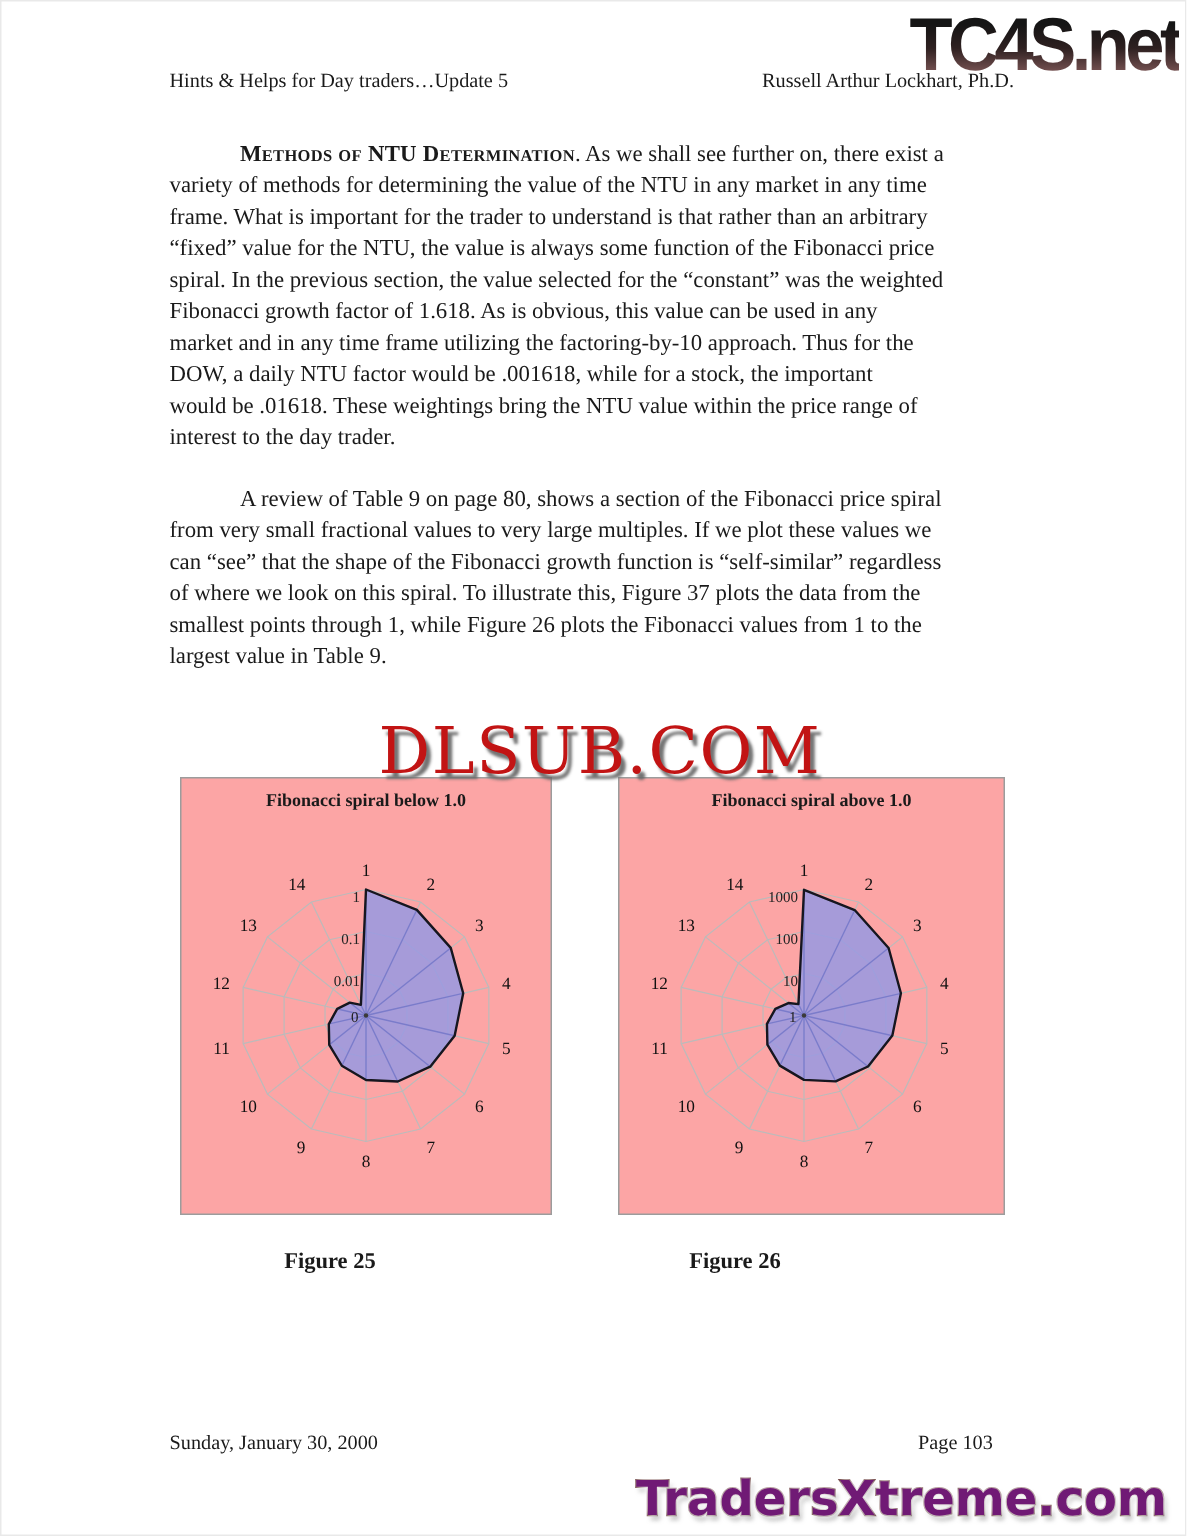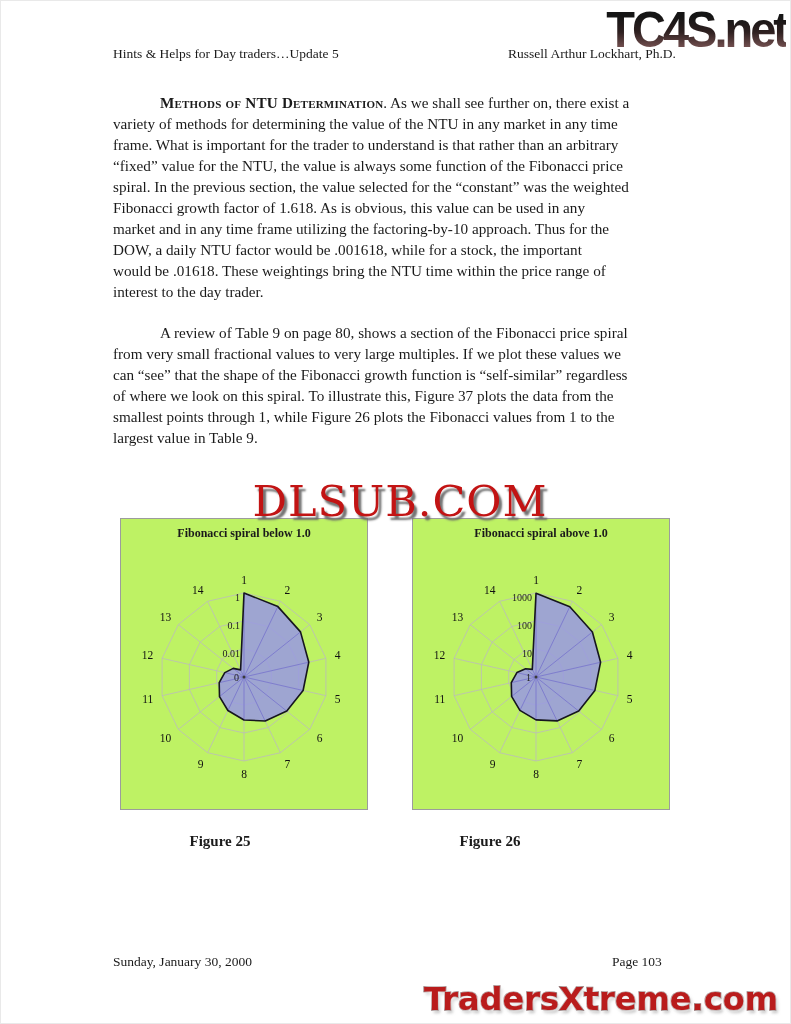--- a/index.html
+++ b/index.html
@@ -13,21 +13,21 @@
   .ftr-date{left:113px;}
   .ftr-page{left:612px;}
   
   .para{position:absolute;left:113px;}
   .p1{top:92px;}
   .p2{top:322px;}
   .bodyline{height:21px;line-height:21px;font-size:15.2px;white-space:nowrap;}
   .indent{padding-left:47px;}
   .sc{font-variant:small-caps;font-weight:bold;letter-spacing:.2px;margin-top:18px;}
   
-  .figbox{position:absolute;top:518px;height:290px;border:1px solid #9c9c9c;background:#bef264;}
+  .figbox{position:absolute;top:518px;height:290px;border:1px solid #9c9c9c;background:#fca5a5;}
   .figbox-left{left:120px;width:246px;}
   .figbox-right{left:412px;width:256px;}
   .chart-title{position:absolute;top:7px;left:0;width:100%;text-align:center;
                font-size:12px;font-weight:bold;white-space:nowrap;}
   .figbox svg{position:absolute;top:0;left:0;}
   svg text{font-family:"Liberation Serif",serif;}
   .caption{position:absolute;top:833px;transform:translateX(-50%);font-size:15px;font-weight:bold;white-space:nowrap;}
   .cap25{left:220px;}
   .cap26{left:490px;}
   
@@ -35,21 +35,21 @@
         font-family:"Liberation Sans",sans-serif;font-weight:900;font-size:47px;letter-spacing:-3px;
         transform:scaleY(1.06);transform-origin:top;
         background:linear-gradient(180deg,#151515 28%,#2e2020 55%,#996a6a 96%);
         -webkit-background-clip:text;background-clip:text;color:transparent;}
   .dlsub{position:absolute;top:476px;left:400px;transform:translateX(-50%);z-index:5;
          font-family:"DejaVu Serif",serif;font-weight:400;font-size:43px;letter-spacing:1px;
          color:#c21414;-webkit-text-stroke:2px #ffffff;paint-order:stroke;
          text-shadow:3px 4px 2px rgba(100,100,100,.9),0 0 5px rgba(255,255,255,.95);}
   .txtreme{position:absolute;top:980px;right:13px;z-index:6;
            font-family:"DejaVu Sans",sans-serif;font-weight:bold;font-size:32px;
-           color:#b91c1c;-webkit-text-stroke:1.5px #4c1616;paint-order:stroke;
+           color:#701a75;-webkit-text-stroke:1.5px #4c1616;paint-order:stroke;
            text-shadow:0 0 4px #fff,0 0 7px #fff,2px 3px 3px rgba(130,130,130,.55);}
 </style>
 </head>
 <body>
 
 <div class="page">
 
   <div class="tc4s">TC4S.net</div>
 
   <div class="hdr hdr-left">Hints &amp; Helps for Day traders…Update 5</div>
@@ -58,21 +58,21 @@
   <div class="para p1">
     <div class="bodyline indent"><span class="sc">Methods of NTU Determination</span><span>. As we shall see further on, there exist a</span></div>
     <div>
         <div class="bodyline">variety of methods for determining the value of the NTU in any market in any time</div>
         <div class="bodyline">frame. What is important for the trader to understand is that rather than an arbitrary</div>
         <div class="bodyline">“fixed” value for the NTU, the value is always some function of the Fibonacci price</div>
         <div class="bodyline">spiral. In the previous section, the value selected for the “constant” was the weighted</div>
         <div class="bodyline">Fibonacci growth factor of 1.618. As is obvious, this value can be used in any</div>
         <div class="bodyline">market and in any time frame utilizing the factoring-by-10 approach. Thus for the</div>
         <div class="bodyline">DOW, a daily NTU factor would be .001618, while for a stock, the important</div>
-        <div class="bodyline">would be .01618. These weightings bring the NTU time within the price range of</div>
+        <div class="bodyline">would be .01618. These weightings bring the NTU value within the price range of</div>
         <div class="bodyline">interest to the day trader.</div>
       </div>
   </div>
 
   <div class="para p2">
     <div>
         <div class="bodyline indent">A review of Table 9 on page 80, shows a section of the Fibonacci price spiral</div>
         <div class="bodyline">from very small fractional values to very large multiples. If we plot these values we</div>
         <div class="bodyline">can “see” that the shape of the Fibonacci growth function is “self-similar” regardless</div>
         <div class="bodyline">of where we look on this spiral. To illustrate this, Figure 37 plots the data from the</div>

